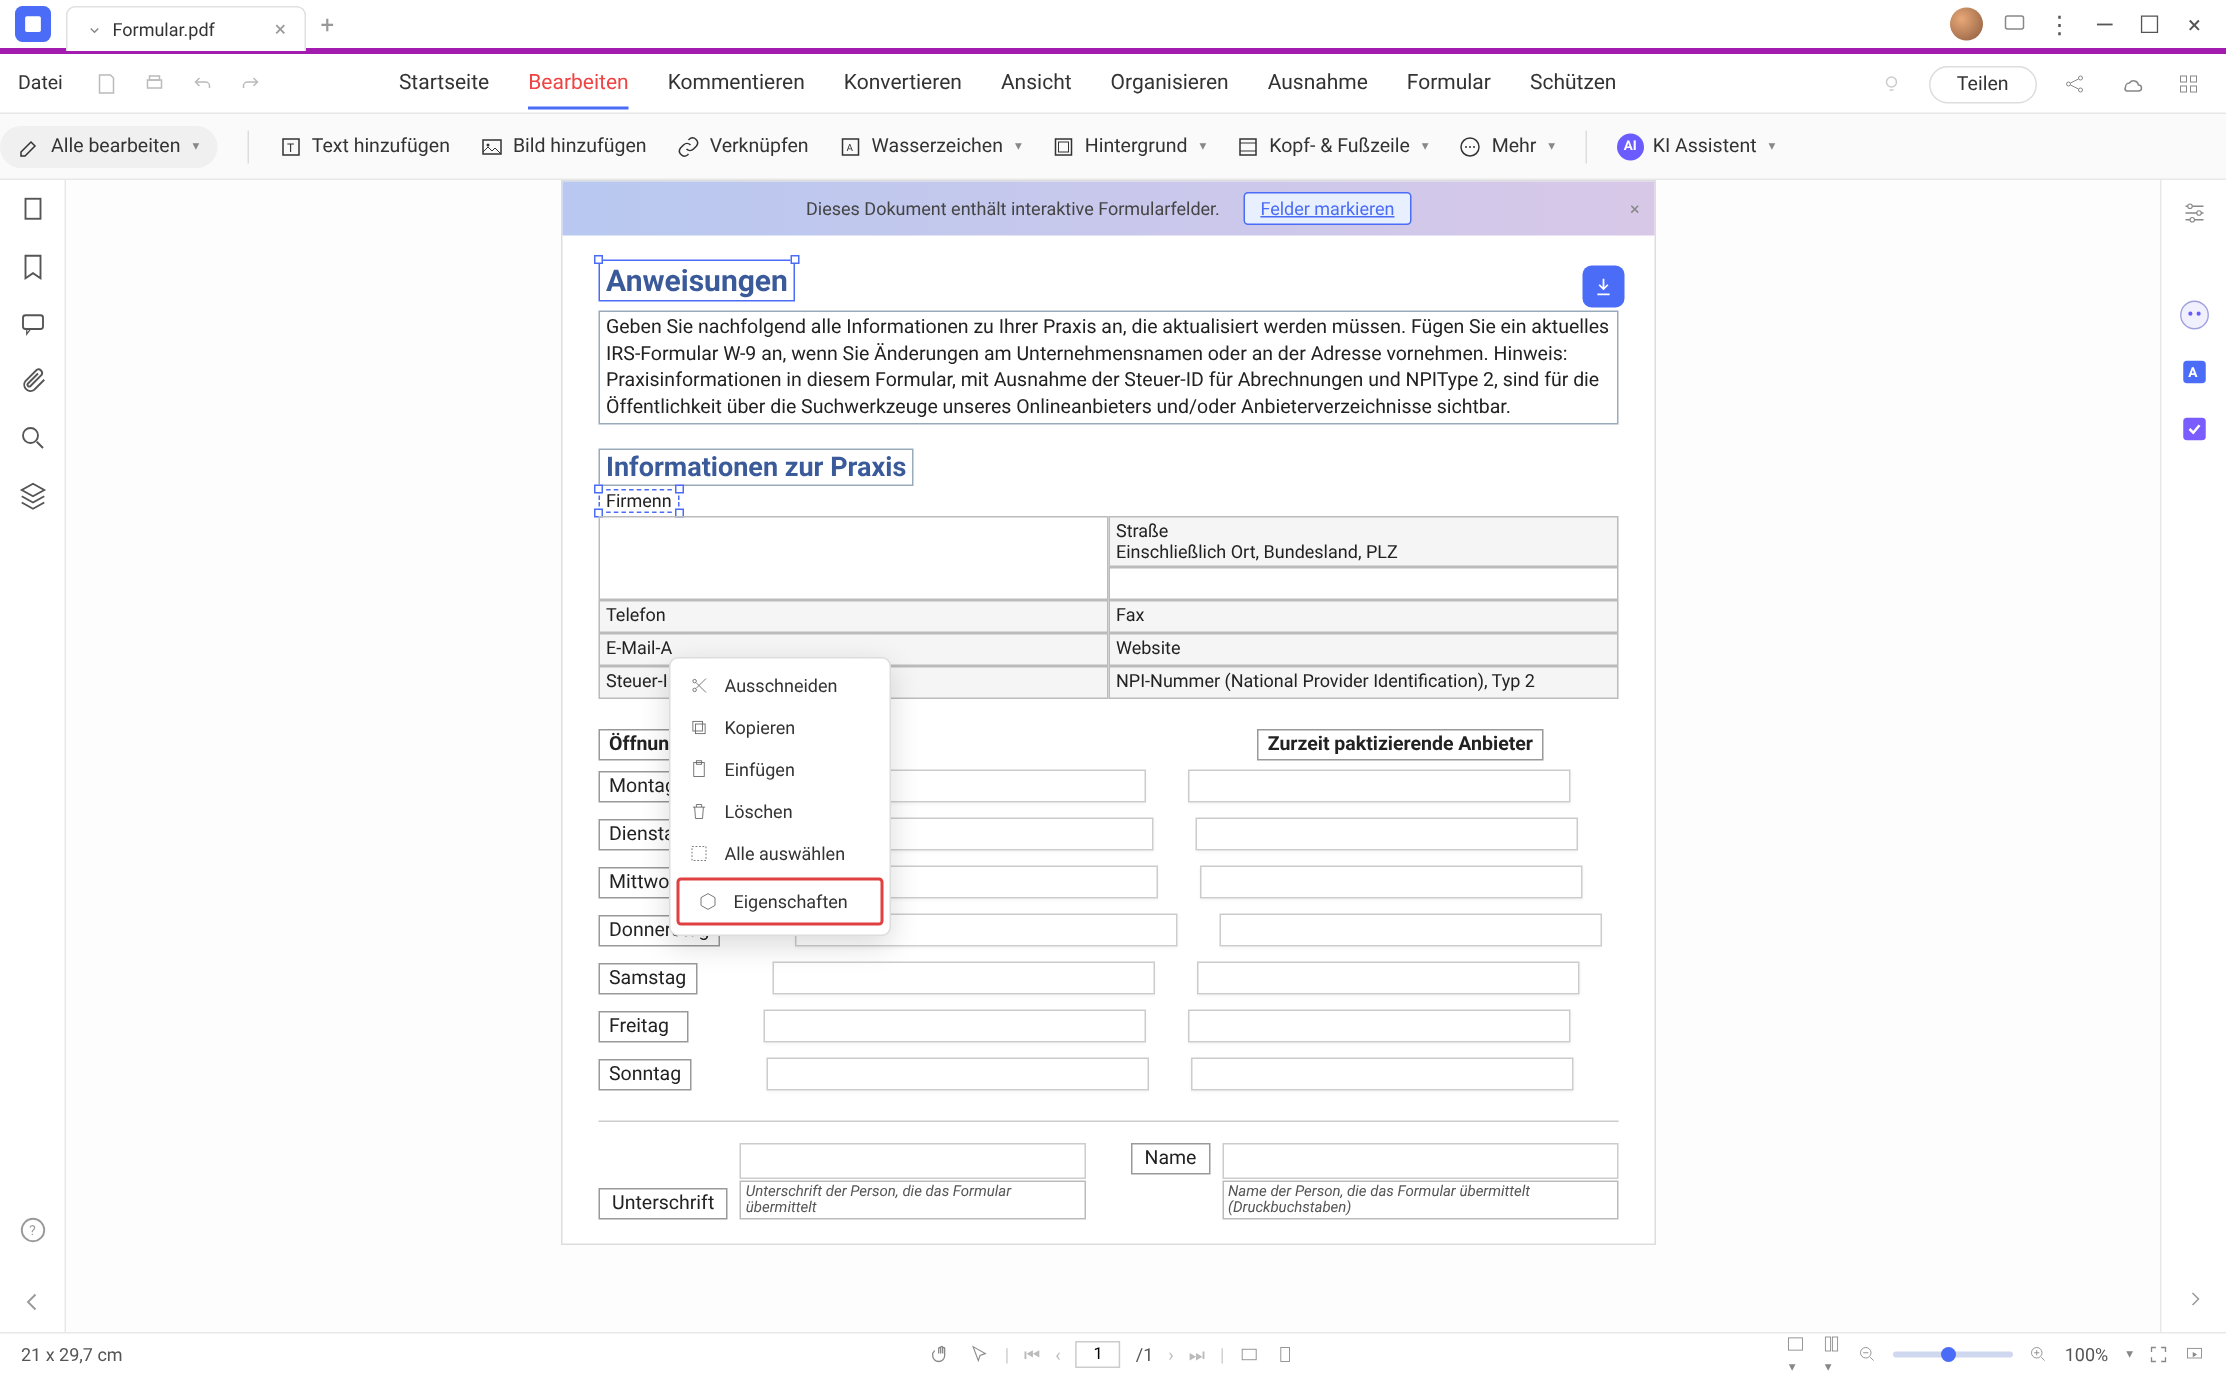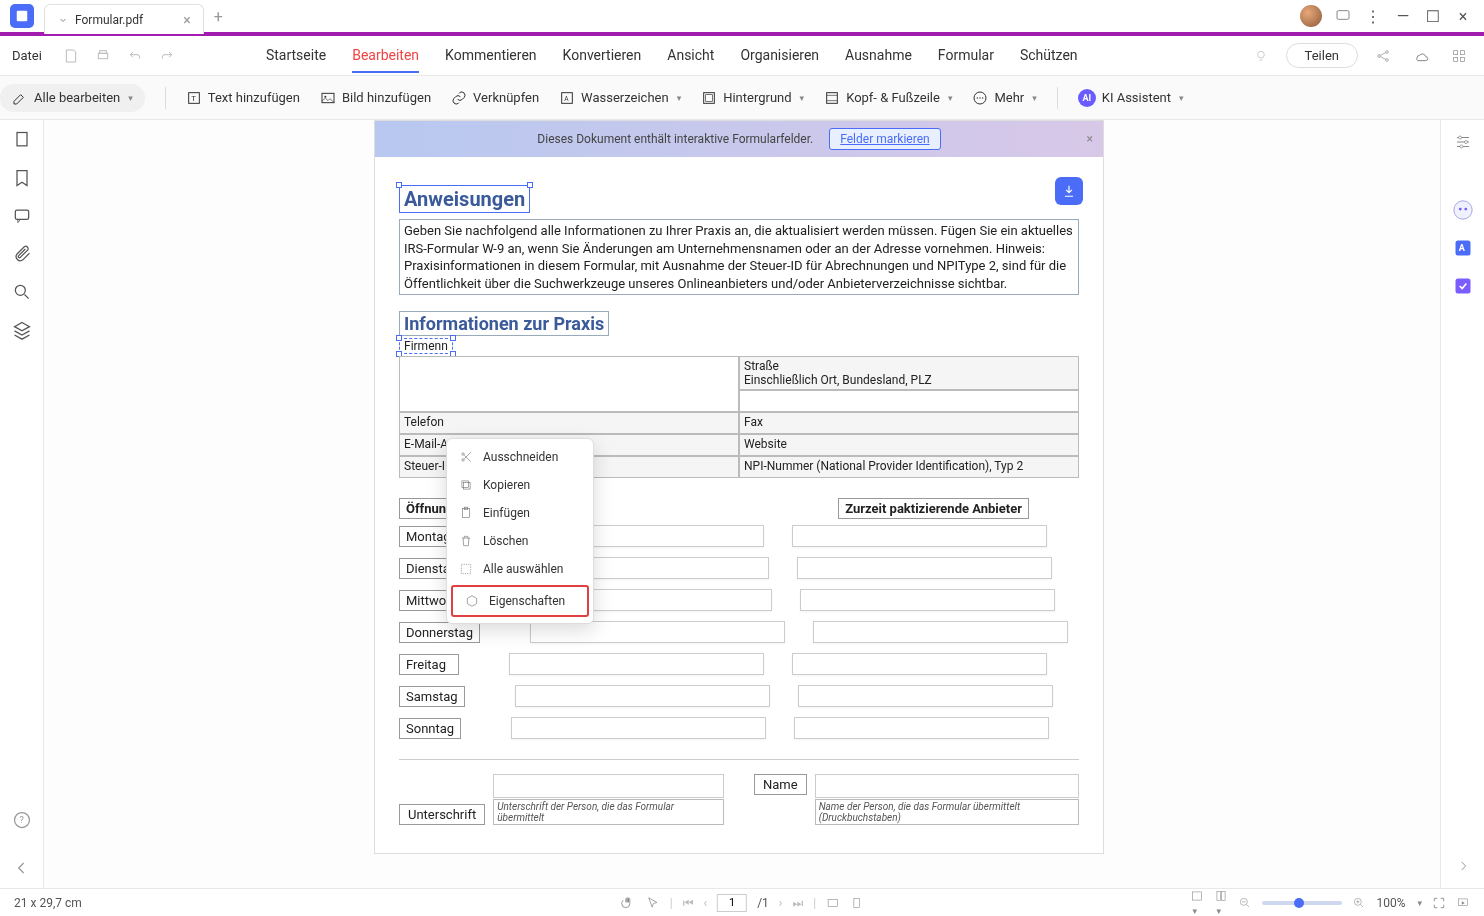--- a/index.html
+++ b/index.html
@@ -14,41 +14,41 @@
 .new-tab{margin-left:10px;color:#999;font-size:16px;cursor:pointer}
 .title-right{margin-left:auto;display:flex;align-items:center;gap:12px;padding-right:12px}
 .avatar{width:22px;height:22px;border-radius:50%;background:radial-gradient(circle at 35% 35%,#e8a878,#8b5a3c)}
 .win-btn{width:18px;height:18px;color:#555;display:flex;align-items:center;justify-content:center}
 .menu-bar{height:40px;display:flex;align-items:center;padding:0 12px;gap:6px;border-bottom:1px solid #e8e8e8}
 .datei{font-size:13px;color:#333;margin-right:10px}
 .small-icon{width:26px;height:26px;display:flex;align-items:center;justify-content:center;color:#aaa}
 .menu-tabs{display:flex;gap:26px;margin-left:80px;font-size:14px;color:#333}
 .menu-tab{padding:8px 0;cursor:pointer}
 .menu-tab.active{color:#ef4444;border-bottom:2px solid #4a6cf7}
-.menu-right{margin-left:auto;display:flex;align-items:center;gap:12px}
+.menu-right{margin-left:auto;display:flex;align-items:flex-end;gap:12px}
 .teilen-btn{padding:4px 18px;border:1px solid #ddd;border-radius:14px;font-size:13px;color:#333}
 .toolbar{height:44px;display:flex;align-items:center;gap:20px;border-bottom:1px solid #e8e8e8;background:#fafafa}
 .tool{display:flex;align-items:center;gap:6px;font-size:13px;color:#333;cursor:pointer}
 .tool-pill{background:#f0f0f0;padding:6px 12px;border-radius:16px}
 .tool svg{width:16px;height:16px}
 .chev{font-size:9px;color:#888;margin-left:2px}
 .divider{width:1px;height:22px;background:#ddd}
 .ai-badge{background:#6b5cff;color:#fff;width:18px;height:18px;border-radius:50%;font-size:9px;font-weight:bold;display:flex;align-items:center;justify-content:center}
 .main{display:flex;height:calc(100% - 120px - 28px)}
 .left-rail{width:44px;border-right:1px solid #e8e8e8;display:flex;flex-direction:column;align-items:center;padding-top:10px;gap:18px}
 .left-rail .ic{width:20px;height:20px;color:#555;cursor:pointer}
 .left-rail .bottom{margin-top:auto;margin-bottom:10px}
 .canvas{flex:1;background:#fdfdfd;position:relative;overflow:hidden}
 .right-rail{width:44px;border-left:1px solid #e8e8e8;display:flex;flex-direction:column;align-items:center;padding-top:10px;gap:14px}
 .right-rail .ic{width:24px;height:24px;display:flex;align-items:center;justify-content:center}
 .page{position:absolute;left:330px;top:0;width:730px;background:#fff;border:1px solid #ddd}
 .banner{height:36px;background:linear-gradient(90deg,#b8c8f0,#d8c8e8);display:flex;align-items:center;justify-content:center;gap:16px;font-size:12px;color:#444;position:relative}
 .banner-btn{border:1px solid #4a6cf7;color:#4a6cf7;padding:3px 10px;border-radius:3px;background:#e8f0ff;text-decoration:underline}
 .banner-close{position:absolute;right:10px;color:#888;cursor:pointer}
-.doc-content{padding:28px 24px;font-size:13px;color:#222}
+.doc-content{padding:16px 24px;font-size:13px;color:#222}
 .h1{font-size:20px;font-weight:bold;color:#3a5a9a;border:1px solid #9ab;display:inline-block;padding:1px 4px;margin-bottom:6px}
 .h1.selected{border:1.5px solid #4a6cf7;position:relative}
 .handle{position:absolute;width:6px;height:6px;background:#fff;border:1px solid #4a6cf7}
 .para{border:1px solid #9ab;padding:2px 4px;line-height:1.35;margin-bottom:10px}
 .h2{font-size:18px;font-weight:bold;color:#3a5a9a;border:1px solid #9ab;display:inline-block;padding:1px 4px;margin-top:6px}
 .field-sel{display:inline-block;border:1px dashed #4a6cf7;padding:0 4px;font-size:12px;position:relative;margin-top:2px}
 .grid{display:grid;grid-template-columns:1fr 1fr;gap:0;margin-top:2px}
 .cell{border:1px solid #bbb;padding:2px 4px;font-size:12px;min-height:22px}
 .lbl{background:#f5f5f5}
 .days{margin-top:20px}
@@ -345,26 +345,26 @@
                 <span class="day-lbl">Mittwoch</span>
                 <div class="day-box"></div>
                 <div class="day-box2"></div>
               </div>
               <div class="day-row">
                 <span class="day-lbl">Donnerstag</span>
                 <div class="day-box"></div>
                 <div class="day-box2"></div>
               </div>
               <div class="day-row">
+                <span class="day-lbl">Samstag</span>
+                <div class="day-box"></div>
+                <div class="day-box2"></div>
+              </div>
+              <div class="day-row">
                 <span class="day-lbl">Freitag</span>
-                <div class="day-box"></div>
-                <div class="day-box2"></div>
-              </div>
-              <div class="day-row">
-                <span class="day-lbl">Samstag</span>
                 <div class="day-box"></div>
                 <div class="day-box2"></div>
               </div>
               <div class="day-row">
                 <span class="day-lbl">Sonntag</span>
                 <div class="day-box"></div>
                 <div class="day-box2"></div>
               </div>
             </div>
         </div>

